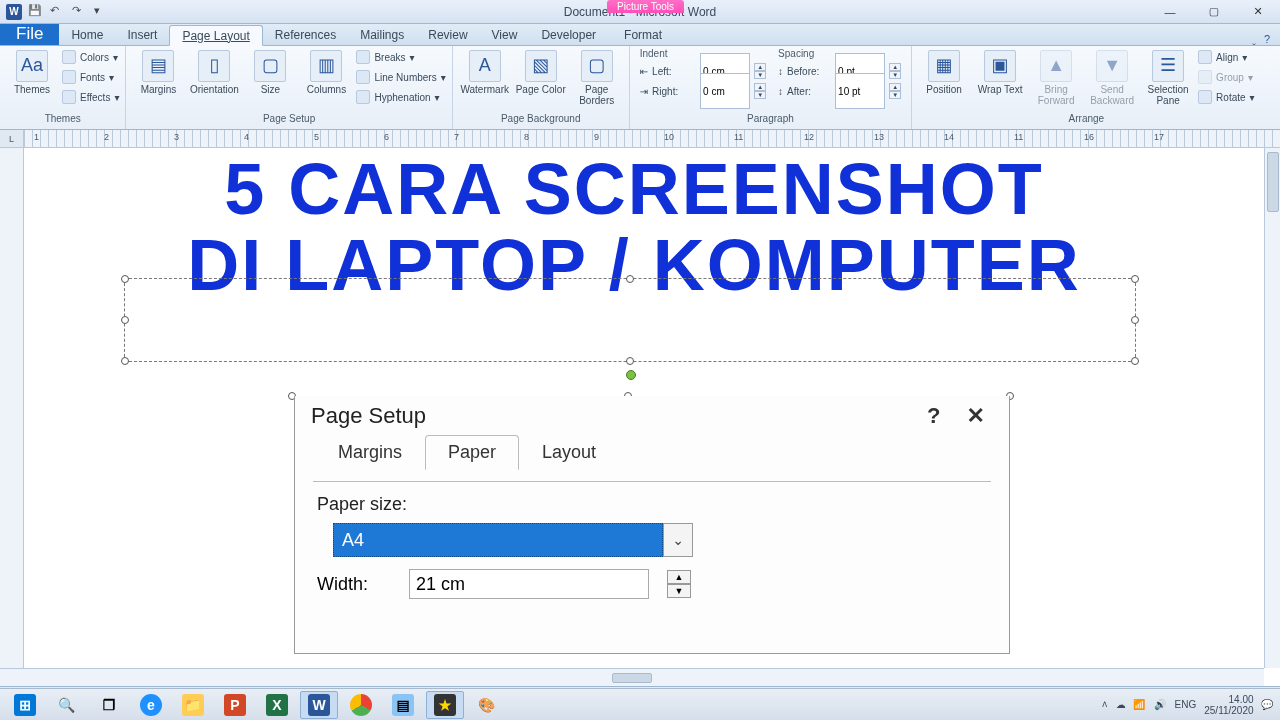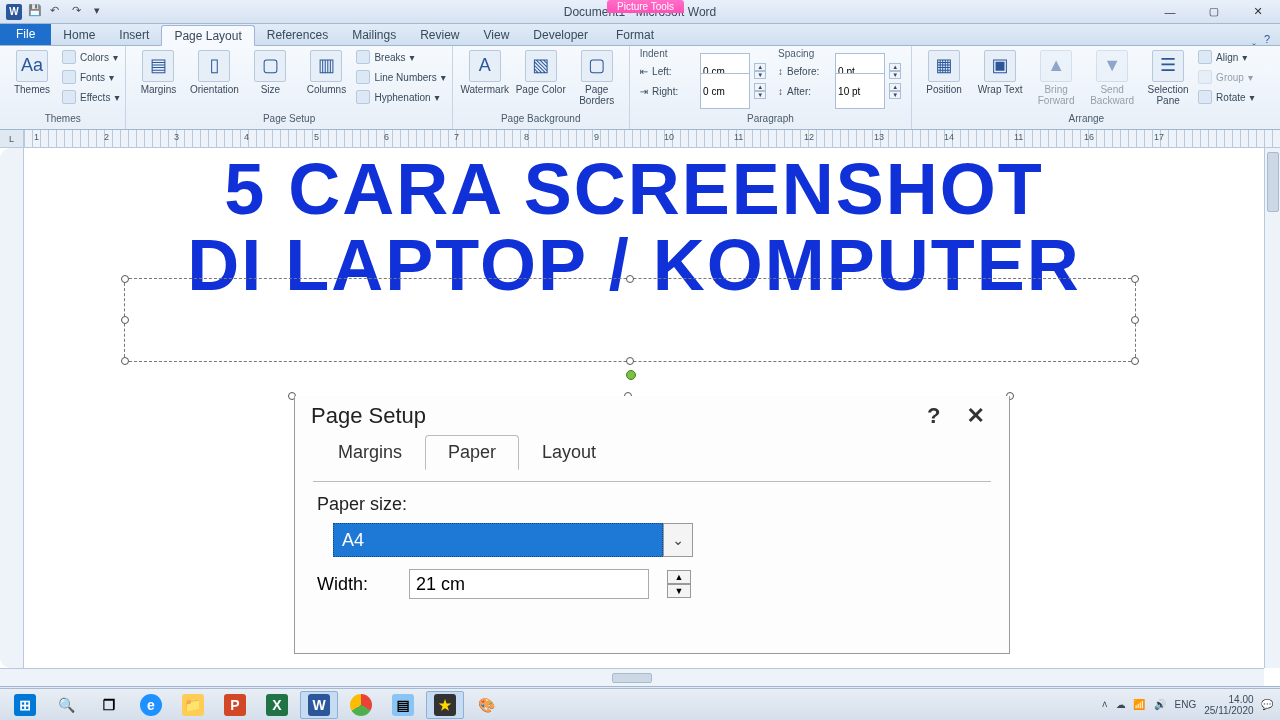--- a/index.html
+++ b/index.html
@@ -11,23 +11,23 @@
 .qat-icon { width: 16px; height: 16px; background: #2b579a; border-radius: 2px; display:flex; align-items:center; justify-content:center; color:#fff; font-weight:bold; font-size:10px;}
 .qat-btn { width: 16px; height: 16px; opacity: .7; }
 .title-center { position: absolute; left: 50%; transform: translateX(-50%); font-size: 12px; color: #3b4a5c; }
 .picture-tools { position: absolute; left: 580px; top: 0; margin-left: 27px; }
 .pt-top { background: linear-gradient(#ff6ec7,#ff4fb8); color:#fff; font-size:10px; padding:1px 10px; border-radius: 3px 3px 0 0;}
 .win-controls { margin-left: auto; display: flex; }
 .win-btn { width: 44px; height: 22px; display: flex; align-items: center; justify-content: center; color:#333; font-size:11px; }
 
 
 .tabs { height: 22px; background: linear-gradient(#e1ecf7,#d0dff0); display: flex; align-items: flex-end; border-bottom: 1px solid #9fb6d0; }
-.file-tab { background: #1d6fcb; color: #fff; padding: 3px 16px; font-size: 12px; height: 22px; display:flex; align-items:center;}
+.file-tab { background: #1d6fcb; color: #fff; padding: 3px 16px; font-size: 17px; height: 22px; display:flex; align-items:center;}
 .tab { padding: 3px 12px; font-size: 12px; color: #3a4a5a; height: 21px; display:flex; align-items:center;}
-.tab.active { background: #f6fafe; border: 1px solid #9fb6d0; border-bottom: 1px solid #f6fafe; border-radius: 3px 3px 0 0; margin-bottom: -1px;}
+.tab.active { background: #f6fafe; border: 1px solid #9fb6d0; border-bottom: 1px solid #f6fafe; border-radius: 3px 3px 0 0; margin-bottom: -1px; text-decoration: underline;}
 .tab.format { margin-left: 4px; }
 .help-chev { margin-left: auto; display:flex; gap:8px; padding-right:10px; color:#2b579a;}
 
 
 .ribbon { height: 84px; background: linear-gradient(#f6fafe,#e8eff8); border-bottom: 1px solid #9fb6d0; display: flex; }
 .group { border-right: 1px solid #c6d4e6; padding: 2px 6px 0 6px; display: flex; flex-direction: column; height: 100%; }
 .group-body { flex: 1; display: flex; align-items: flex-start; gap: 4px; }
 .group-label { height: 16px; text-align: center; font-size: 10px; color: #4a5a6a; }
 .bigbtn { display: flex; flex-direction: column; align-items: center; width: 52px; font-size: 10px; color: #3a4a5a; text-align:center; line-height:1.1; padding-top:2px; gap:2px;}
 .bigbtn .ico { width: 32px; height: 32px; background: #e6eef8; border: 1px solid #b8c9dd; border-radius: 2px; display:flex; align-items:center; justify-content:center; font-size:18px; color:#2b579a;text-align:right;}
@@ -42,21 +42,21 @@
 .spinner { width:12px; display:flex; flex-direction:column;}
 .spinner div { height:8px; border:1px solid #abc0d8; font-size:6px; text-align:center; line-height:6px; background:#f0f4fa;}
 
 
 .ruler-h { height: 18px; background: #eef3f9; border-bottom: 1px solid #b8c9dd; position: relative; display:flex; align-items:center;}
 .ruler-h .gutter { width: 24px; height:100%; background:#e0e8f2; border-right:1px solid #b8c9dd; display:flex; align-items:center; justify-content:center; font-size:9px; color:#4a5a6a;}
 .ruler-scale { flex:1; height:100%; background: repeating-linear-gradient(to right, #b8c9dd 0 1px, transparent 1px 8px); position:relative; font-size:9px; color:#4a5a6a;}
 .ruler-scale span { position:absolute; top:2px;}
 
 
-.docarea { position: absolute; top: 148px; left: 0; right: 16px; bottom: 52px; background:#fff; overflow:hidden;border-radius:11px;}
+.docarea { position: absolute; top: 148px; left: 0; right: 16px; bottom: 52px; background:#fff; overflow:hidden;}
 .ruler-v { position:absolute; left:0; top:0; bottom:0; width:24px; background:#eef3f9; border-right:1px solid #b8c9dd;}
 .page { position:absolute; left:24px; top:4px; width: 1220px; height: 800px; background:#fff;}
 .wordart { font-family: Impact, "Arial Black", sans-serif; font-weight: 900; color: #1030d8; text-align: center; letter-spacing: 2px; line-height: 1.05; }
 .wa1 { font-size: 72px; margin-top: 0;}
 .wa2 { font-size: 72px; }
 .selbox { position:absolute; border: 1px dashed #777; }
 .handle { position:absolute; width:8px; height:8px; background:#fff; border:1px solid #555; border-radius:50%;}
 .rot-handle { position:absolute; width:10px; height:10px; background:#7ac142; border:1px solid #4a7a28; border-radius:50%;}
 .dialog-img { position:absolute; left:270px; top:244px; width:716px; height:258px; border:1px solid #999; border-top:none; background:#fdfdfd; }
 .dlg-titlebar { height:40px; display:flex; align-items:center; padding:0 16px; font-size:22px; color:#222;}

